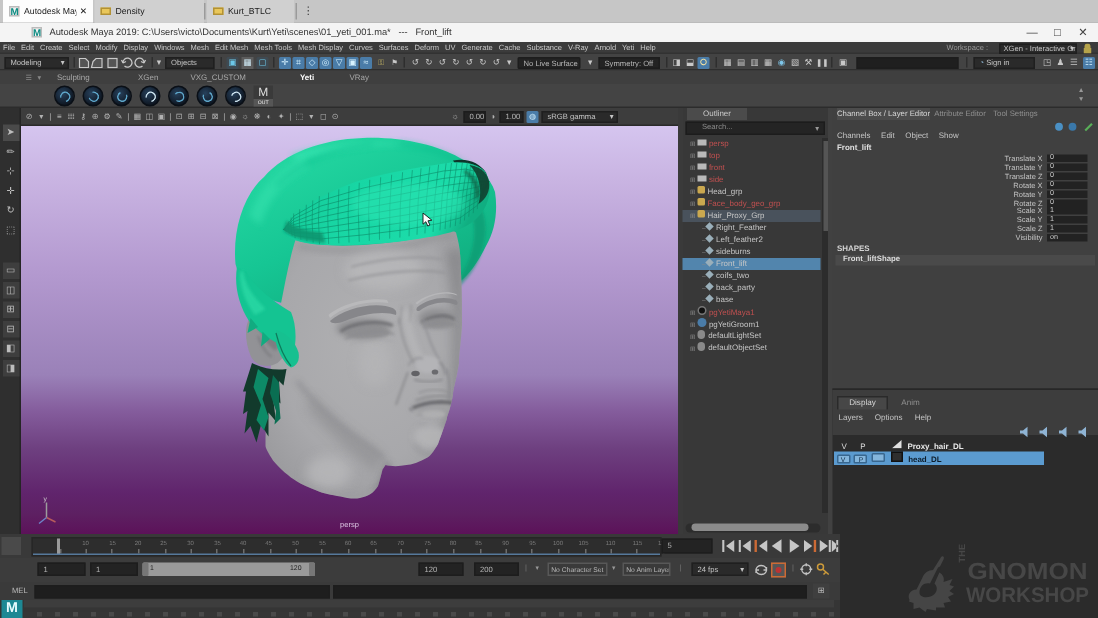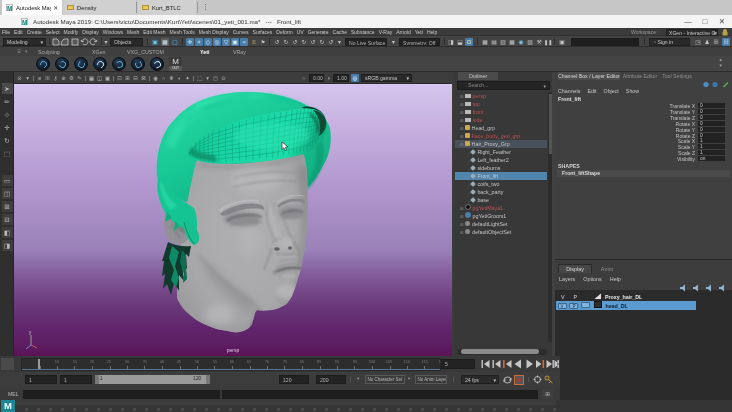--- a/index.html
+++ b/index.html
@@ -651,13 +651,26 @@
   <span class="fld" style="left:222px;top:1.5px;width:316px;height:9px;background:#1e1e1e;"></span>
   <span style="position:absolute;left:542px;top:1px;width:11px;height:10px;background:#3f3f3f;color:#bbb;font-size:5.5px;text-align:center;line-height:10px;">⊞</span>
 </div>
 
 <div id="helpline" class="abs">
   <div style="position:absolute;left:1px;top:0;width:14px;height:12px;background:#1d8894;color:#eafcff;font-weight:bold;font-size:9.5px;text-align:center;line-height:12px;">M</div>
   <div style="position:absolute;left:16px;top:0;width:540px;height:5px;background:#3d3d3d;"></div>
   <div style="position:absolute;left:16px;bottom:1px;width:544px;height:3px;background:repeating-linear-gradient(90deg,#363636 0 9px,#4a4a4a 9px 12px);"></div>
 </div>
 
+<div id="botright" class="abs">
+<svg width="172" height="56" viewBox="0 0 172 56" style="position:absolute;left:0;top:0;" xmlns="http://www.w3.org/2000/svg">
+<g fill="#454545">
+ <path d="M47 45 c-3,-4 0,-8 4,-8 l4,-8 c1,-3 4,-5 7,-5 l5,-8 c1,-2 3,-1 2,1 l-4,8 c3,1 5,4 4,7 l6,-2 -2,4 3,1 -3,3 3,2 -4,2 2,3 -5,1 1,3 -6,0 0,2 -6,-1 -1,2 -4,-3 -4,1 0,-4 -3,-1 1,-3 Z"></path>
+ <path d="M53 39 c0,-5 4,-7 7,-6 l5,-10 c1,-2 3,-1 2,1 l-4,9 c2,2 2,5 0,7 c-3,3 -10,3 -10,-1 Z" fill="#2b2b2b"></path>
+</g>
+<g fill="#474747" font-family="'Liberation Sans',sans-serif" font-weight="bold">
+ <text x="76" y="20" font-size="6" transform="rotate(-90 79 16)" letter-spacing="0.2">THE</text>
+ <text x="85" y="30" font-size="15.5" textLength="80" lengthAdjust="spacingAndGlyphs">GNOMON</text>
+ <text x="84" y="45" font-size="14" textLength="82" lengthAdjust="spacingAndGlyphs">WORKSHOP</text>
+</g>
+</svg>
+    </div>
 
 </div>
 </body></html>

